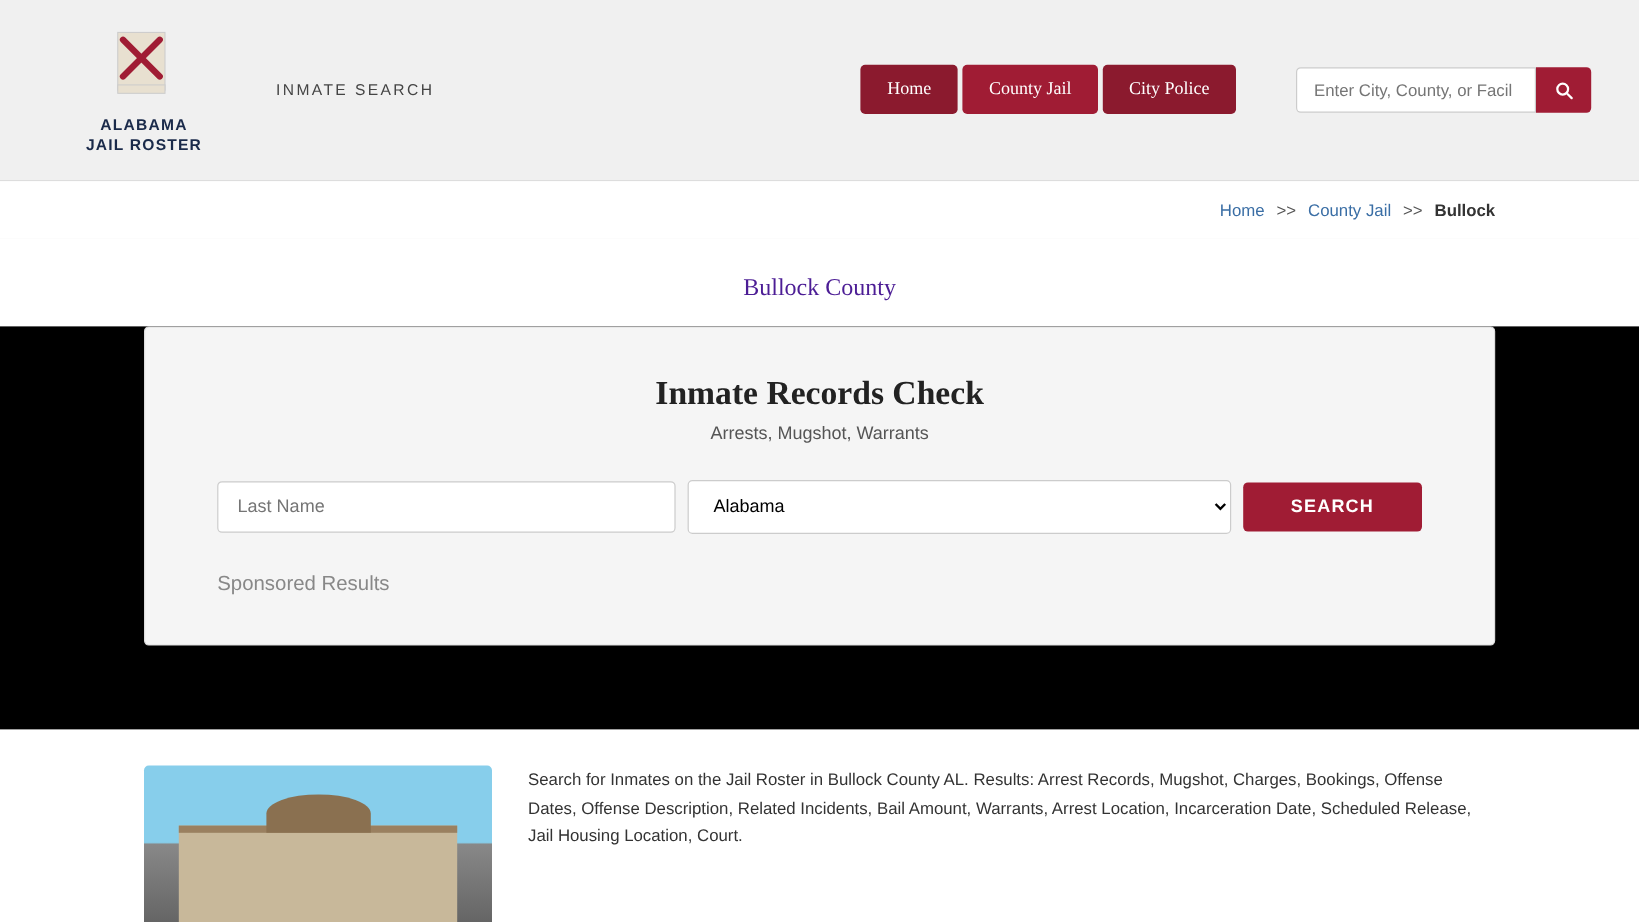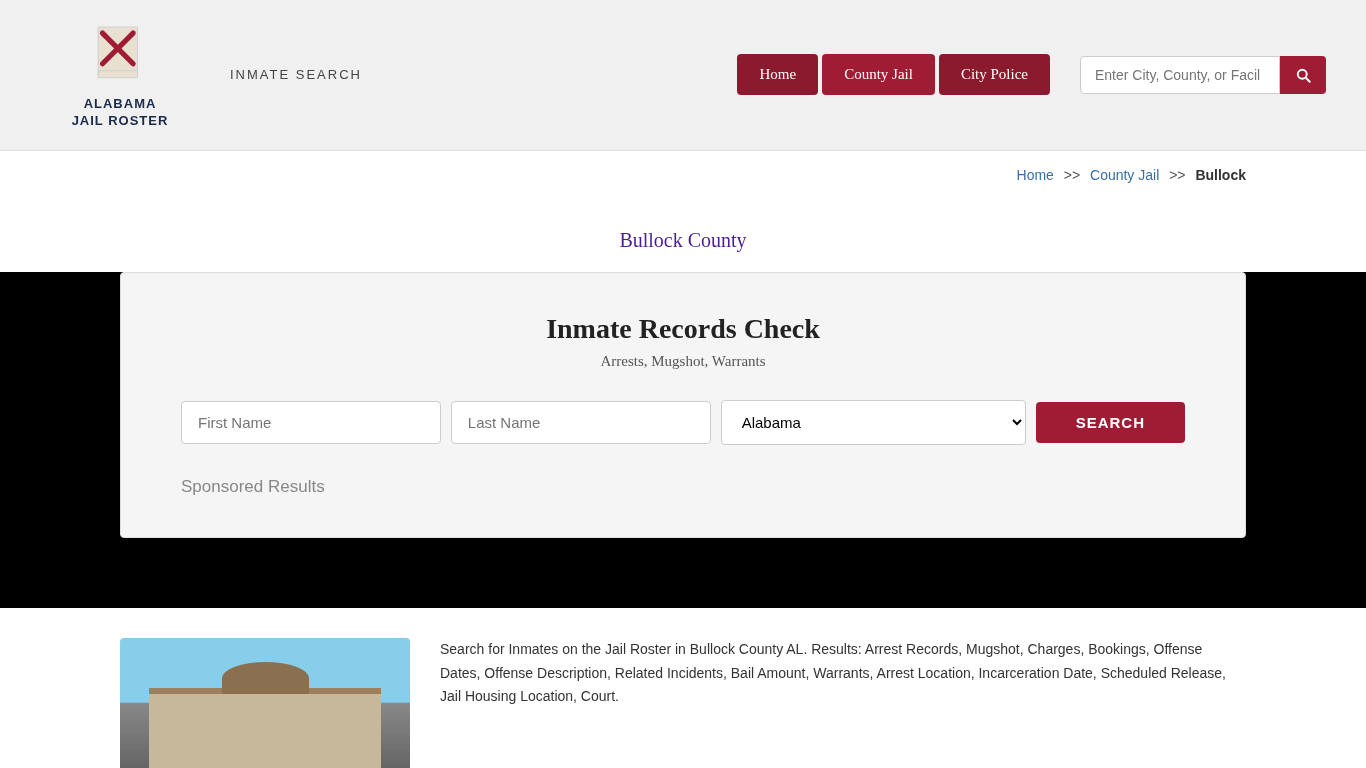--- a/index.html
+++ b/index.html
@@ -63,20 +63,21 @@
       background: #a01c34;
       color: white;
     }
     .nav-btn-city {
       background: #8b1a2e;
       color: white;
     }
     .search-bar {
       display: flex;
       align-items: center;
+      margin-left: 20px;
     }
     .search-input {
       width: 200px;
       padding: 10px 14px;
       border: 1px solid #ccc;
       font-size: 14px;
       border-radius: 4px 0 0 4px;
       outline: none;
       background: white;
     }
@@ -147,21 +148,21 @@
     .records-title {
       text-align: center;
       font-family: Georgia, serif;
       font-size: 28px;
       font-weight: bold;
       color: #222;
       margin-bottom: 8px;
     }
     .records-subtitle {
       text-align: center;
-      font-family: Liberation Serif, serif;
+      font-family: Liberation Sans, sans-serif;
       font-size: 15px;
       color: #555;
       margin-bottom: 30px;
     }
     .search-form {
       display: flex;
       gap: 10px;
       align-items: center;
     }
     .form-input {
@@ -296,21 +297,20 @@
   <h1 class="page-title">Bullock County</h1>
 </div>
 
 <div class="main-content">
 
   <div class="records-box">
     <h2 class="records-title">Inmate Records Check</h2>
     <p class="records-subtitle">Arrests, Mugshot, Warrants</p>
 
     <div class="search-form">
-      <input class="form-input" type="text" placeholder="First Name" style="">
       <input class="form-input" type="text" placeholder="Last Name" style="">
       <select class="state-select" id="state-select"><option value="Alabama">Alabama</option><option value="Alaska">Alaska</option><option value="Arizona">Arizona</option><option value="Arkansas">Arkansas</option><option value="California">California</option><option value="Colorado">Colorado</option><option value="Connecticut">Connecticut</option><option value="Delaware">Delaware</option><option value="Florida">Florida</option><option value="Georgia">Georgia</option><option value="Hawaii">Hawaii</option><option value="Idaho">Idaho</option><option value="Illinois">Illinois</option><option value="Indiana">Indiana</option><option value="Iowa">Iowa</option><option value="Kansas">Kansas</option><option value="Kentucky">Kentucky</option><option value="Louisiana">Louisiana</option><option value="Maine">Maine</option><option value="Maryland">Maryland</option><option value="Massachusetts">Massachusetts</option><option value="Michigan">Michigan</option><option value="Minnesota">Minnesota</option><option value="Mississippi">Mississippi</option><option value="Missouri">Missouri</option><option value="Montana">Montana</option><option value="Nebraska">Nebraska</option><option value="Nevada">Nevada</option><option value="New Hampshire">New Hampshire</option><option value="New Jersey">New Jersey</option><option value="New Mexico">New Mexico</option><option value="New York">New York</option><option value="North Carolina">North Carolina</option><option value="North Dakota">North Dakota</option><option value="Ohio">Ohio</option><option value="Oklahoma">Oklahoma</option><option value="Oregon">Oregon</option><option value="Pennsylvania">Pennsylvania</option><option value="Rhode Island">Rhode Island</option><option value="South Carolina">South Carolina</option><option value="South Dakota">South Dakota</option><option value="Tennessee">Tennessee</option><option value="Texas">Texas</option><option value="Utah">Utah</option><option value="Vermont">Vermont</option><option value="Virginia">Virginia</option><option value="Washington">Washington</option><option value="West Virginia">West Virginia</option><option value="Wisconsin">Wisconsin</option><option value="Wyoming">Wyoming</option></select>
       <button class="search-form-btn">SEARCH</button>
     </div>
 
     <p class="sponsored-label">Sponsored Results</p>
   </div>
 
 </div>
 

